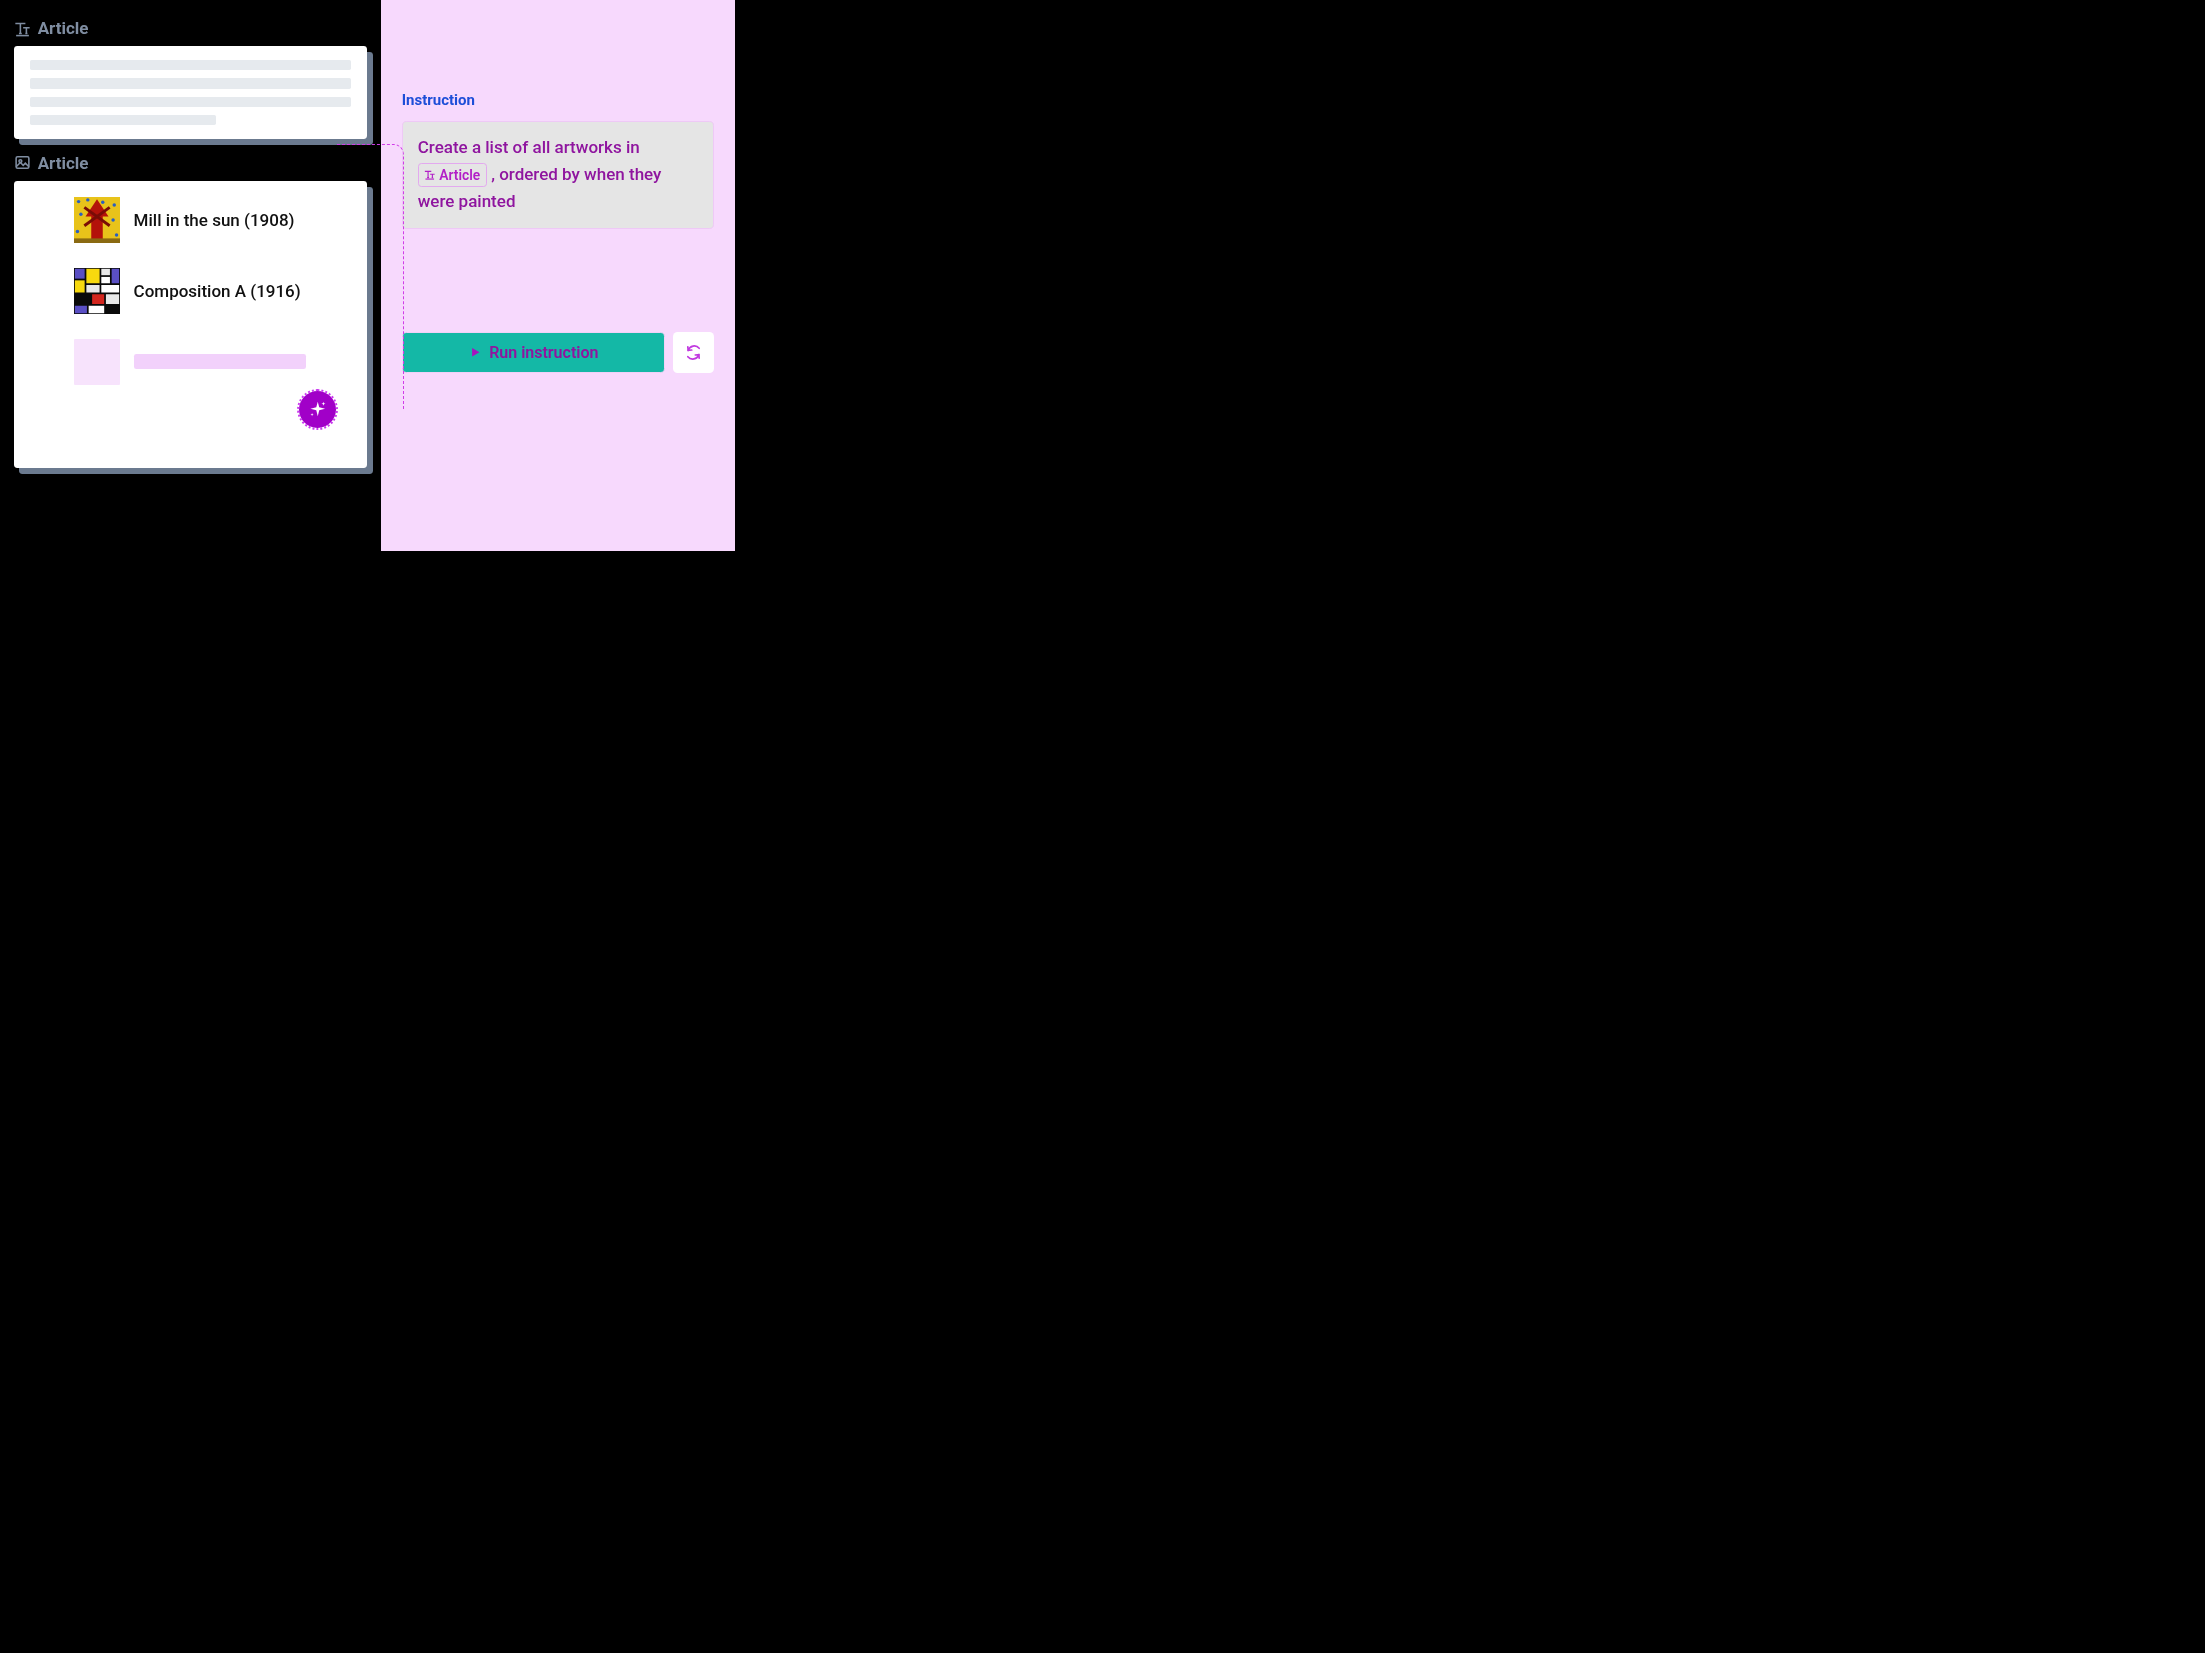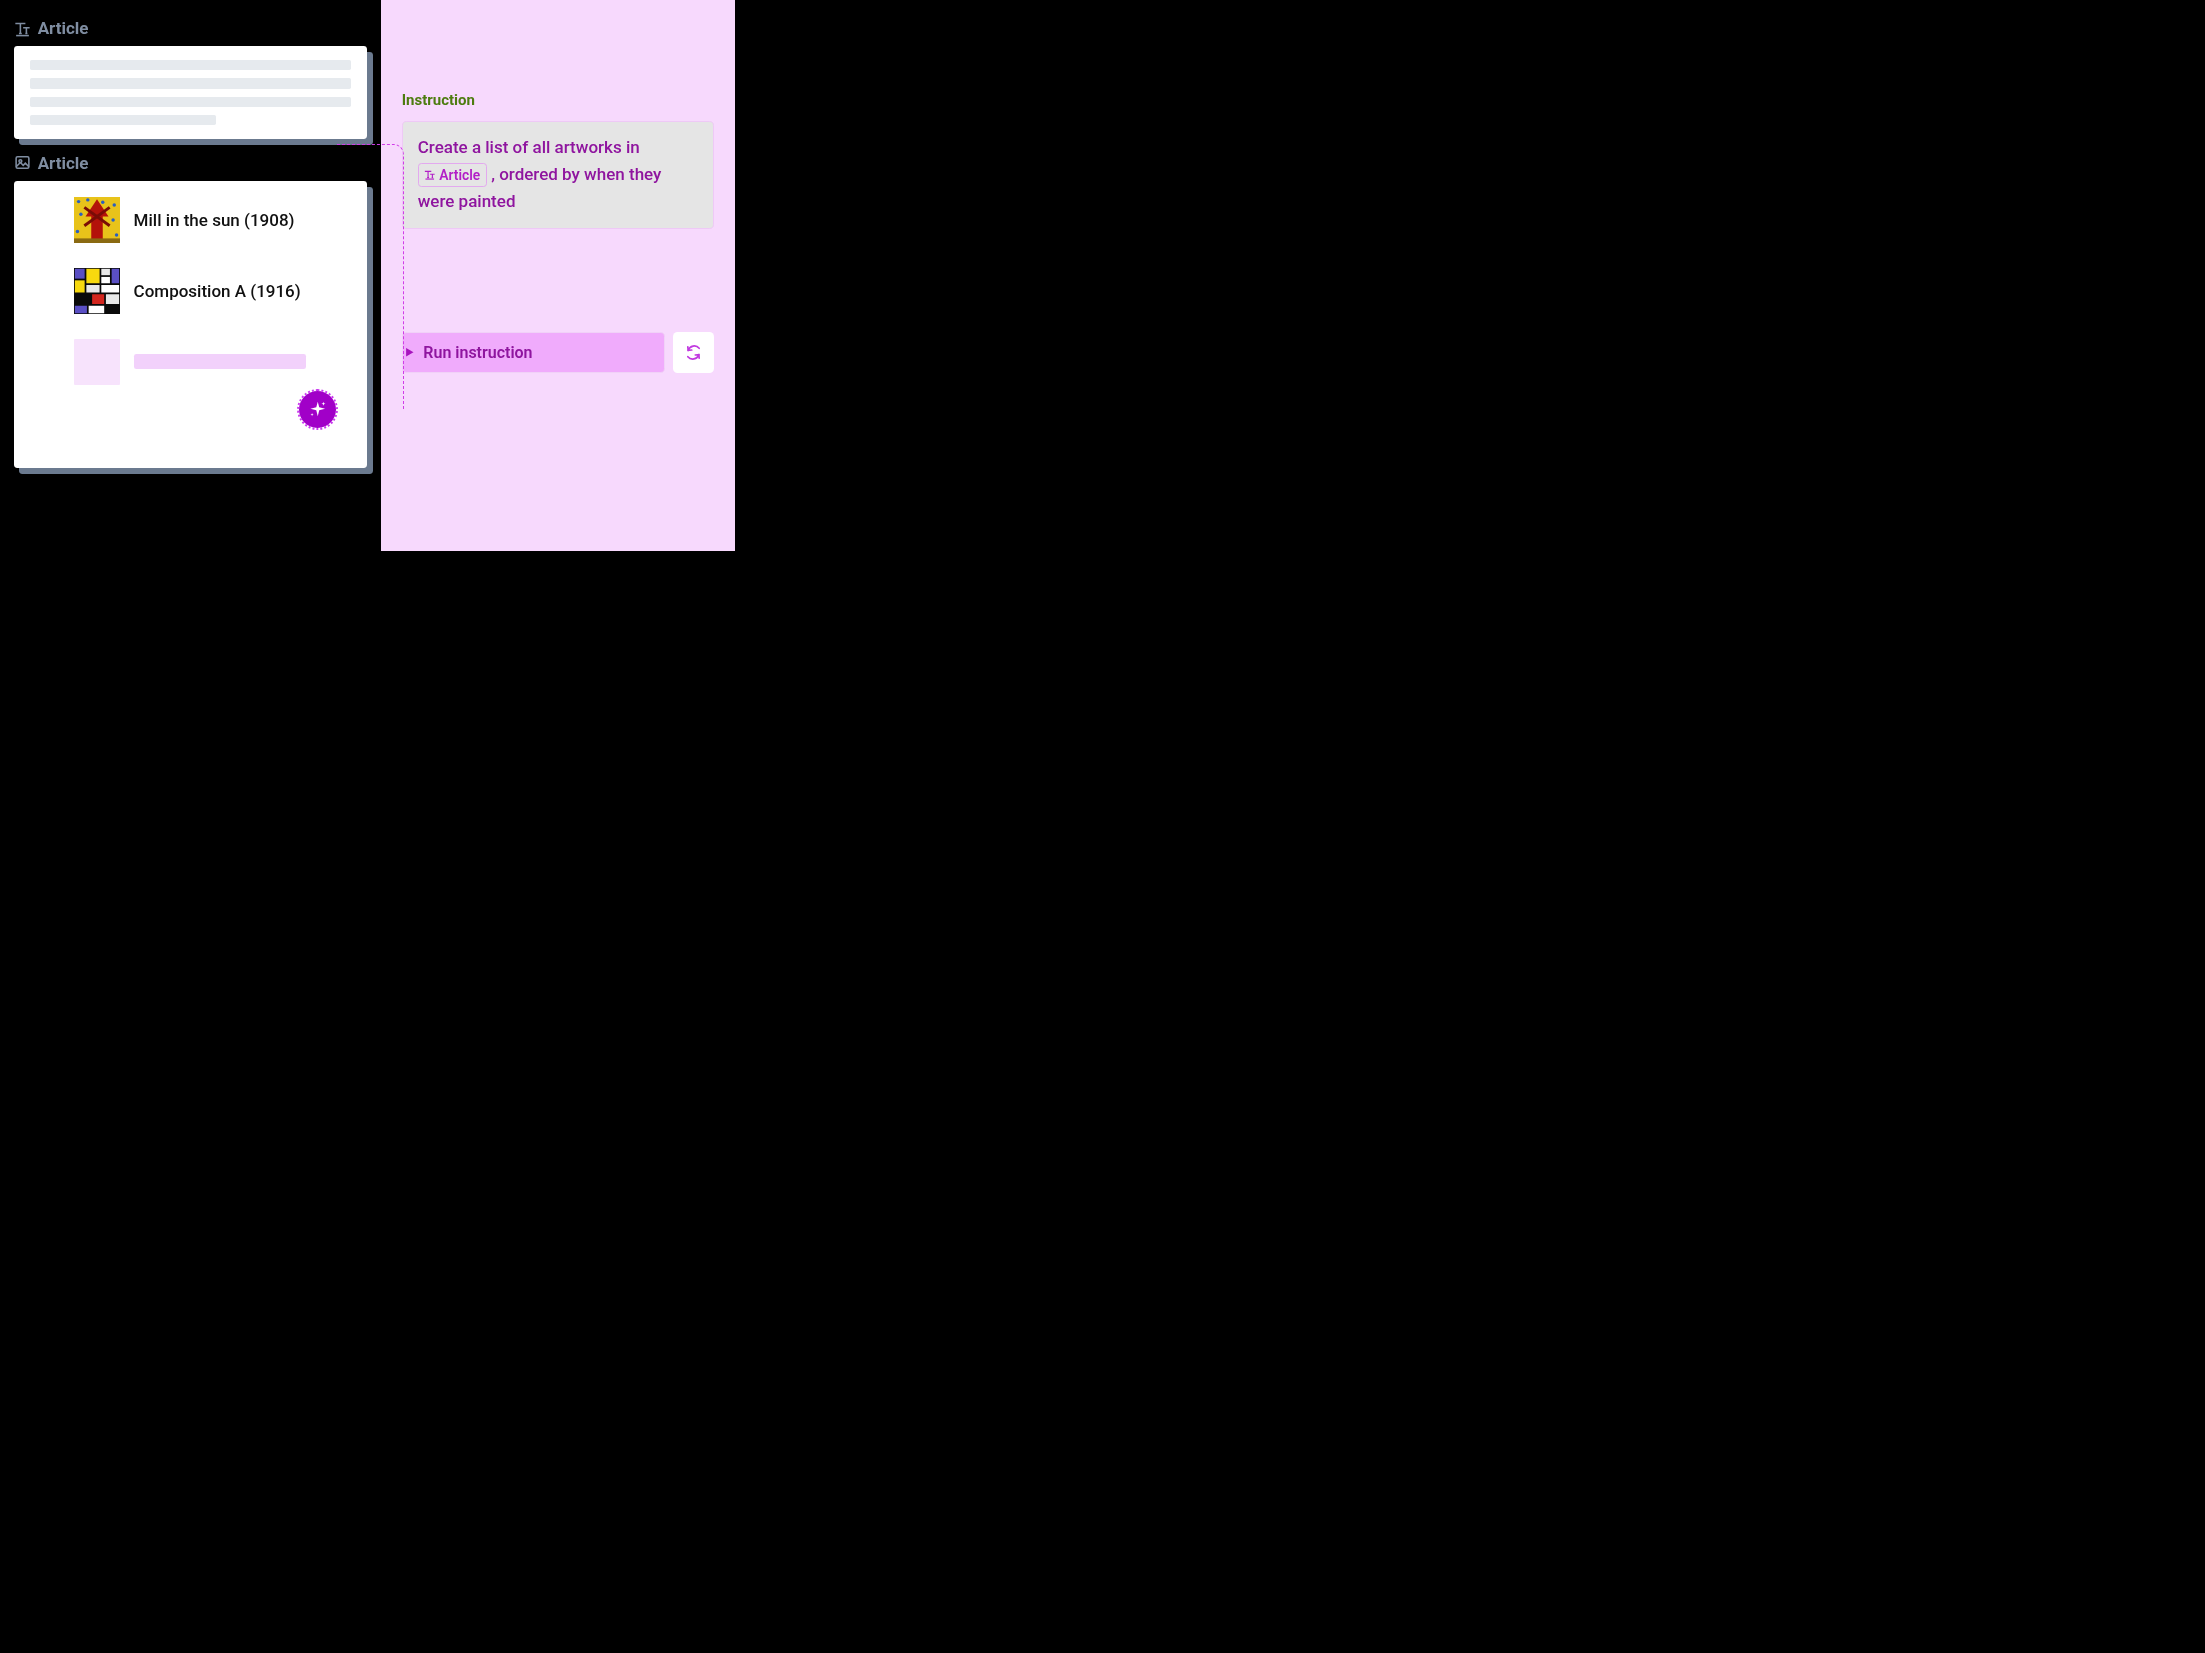--- a/index.html
+++ b/index.html
@@ -134,21 +134,21 @@
     border-left: none;
     border-bottom: none;
     pointer-events: none;
     z-index: 4;
   }
 
   
   .instr-label {
     font-size: 15px;
     font-weight: 700;
-    color: #4d7c0f;
+    color: #1d4ed8;
     margin-bottom: 11.5px;
     margin-top: 57px;
   }
   .instr-box {
     background: #e5e5e5;
     border: 1.1px solid #eec9f6;
     border-radius: 4.6px;
     padding: 12.6px 15px;
     font-size: 17px;
     line-height: 1.6;
@@ -171,26 +171,27 @@
   }
   .ref-chip .chip-icon { width: 11.5px; height: 11.5px; }
 
   .action-row {
     display: flex;
     gap: 8px;
     margin-top: 103px;
   }
   .run-btn {
     flex: 1;
-    background: #f0abfc;
+    background: #14b8a6;
     border: 1.1px solid #f1d1f8;
     border-radius: 4.6px;
     height: 41px;
     display: flex;
     align-items: center;
+    justify-content: center;
     gap: 8px;
     font-size: 16px;
     font-weight: 600;
     color: #8f159f;
     cursor: pointer;
   }
   .refresh-btn {
     width: 41px; height: 41px;
     background: #fff;
     border-radius: 4.6px;

